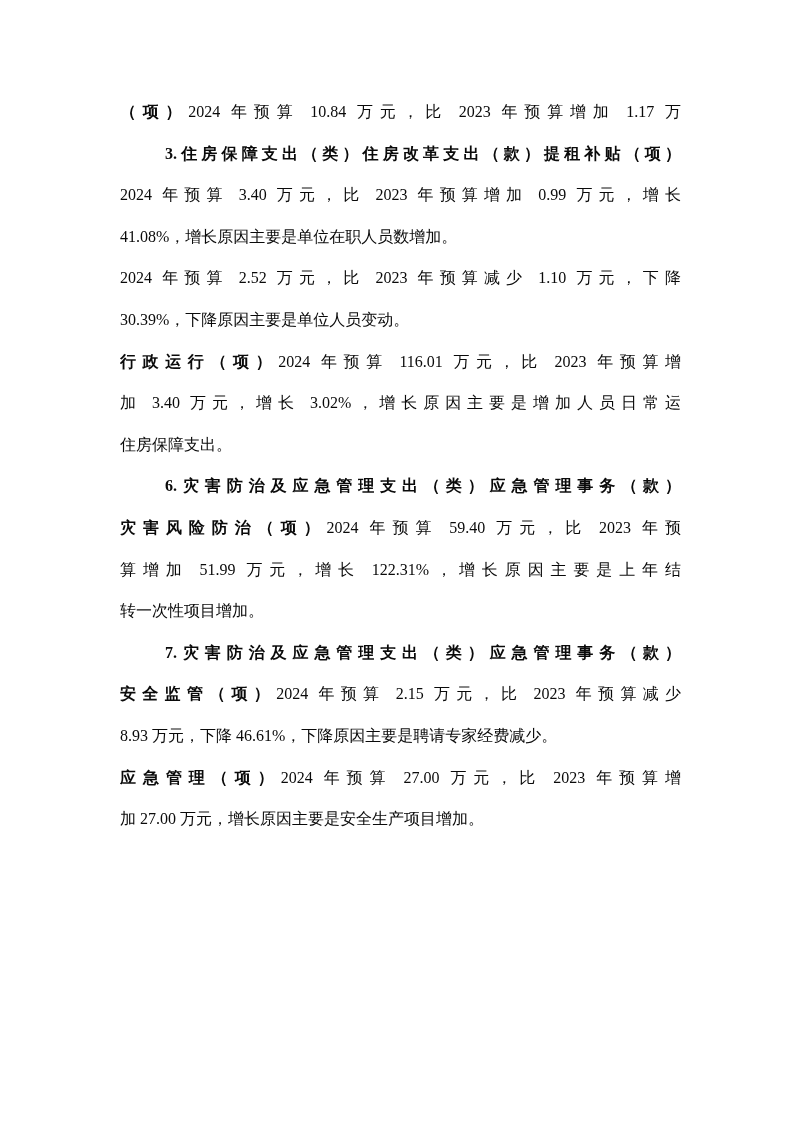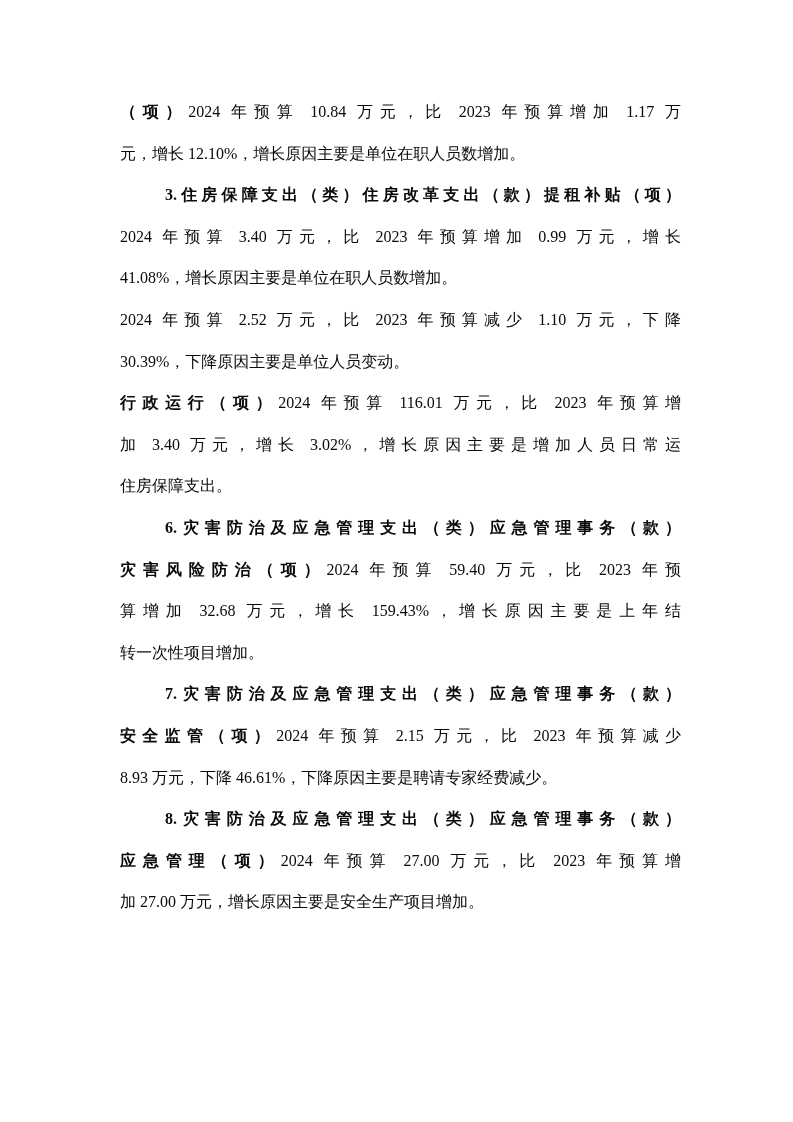--- a/index.html
+++ b/index.html
@@ -41,21 +41,20 @@
   .b { font-weight: 700; }
 </style>
 </head>
 <body>
 
 <div class="page">
   <div class="content">
 
     <div class="para">
       <div class="line"><span class="b">（项）</span><span>2024 年预算 10.84 万元，比 2023 年预算增加 1.17 万</span></div>
-      <div class="line last"><span>元，增长 12.10%，增长原因主要是单位在职人员数增加。</span></div>
     </div>
 
     <div class="para">
       <div class="line ind"><span class="b">3.住房保障支出（类）住房改革支出（款）提租补贴（项）</span></div>
       <div class="line"><span>2024 年预算 3.40 万元，比 2023 年预算增加 0.99 万元，增长</span></div>
       <div class="line last"><span>41.08%，增长原因主要是单位在职人员数增加。</span></div>
     </div>
 
     <div class="para">
       <div class="line"><span>2024 年预算 2.52 万元，比 2023 年预算减少 1.10 万元，下降</span></div>
@@ -64,30 +63,29 @@
 
     <div class="para">
       <div class="line"><span class="b">行政运行（项）</span><span>2024 年预算 116.01 万元，比 2023 年预算增</span></div>
       <div class="line"><span>加 3.40 万元，增长 3.02%，增长原因主要是增加人员日常运</span></div>
       <div class="line last"><span>住房保障支出。</span></div>
     </div>
 
     <div class="para">
       <div class="line ind"><span class="b">6.灾害防治及应急管理支出（类）应急管理事务（款）</span></div>
       <div class="line"><span class="b">灾害风险防治（项）</span><span>2024 年预算 59.40 万元，比 2023 年预</span></div>
-      <div class="line"><span>算增加 32.68 万元，增长 159.43%，增长原因主要是上年结</span></div>
+      <div class="line"><span>算增加 51.99 万元，增长 122.31%，增长原因主要是上年结</span></div>
       <div class="line last"><span>转一次性项目增加。</span></div>
     </div>
 
     <div class="para">
       <div class="line ind"><span class="b">7.灾害防治及应急管理支出（类）应急管理事务（款）</span></div>
       <div class="line"><span class="b">安全监管（项）</span><span>2024 年预算 2.15 万元，比 2023 年预算减少</span></div>
       <div class="line last"><span>8.93 万元，下降 46.61%，下降原因主要是聘请专家经费减少。</span></div>
     </div>
 
     <div class="para">
-      <div class="line ind"><span class="b">8.灾害防治及应急管理支出（类）应急管理事务（款）</span></div>
       <div class="line"><span class="b">应急管理（项）</span><span>2024 年预算 27.00 万元，比 2023 年预算增</span></div>
       <div class="line last"><span>加 27.00 万元，增长原因主要是安全生产项目增加。</span></div>
     </div>
 
   </div>
 </div>
 
 </body></html>

